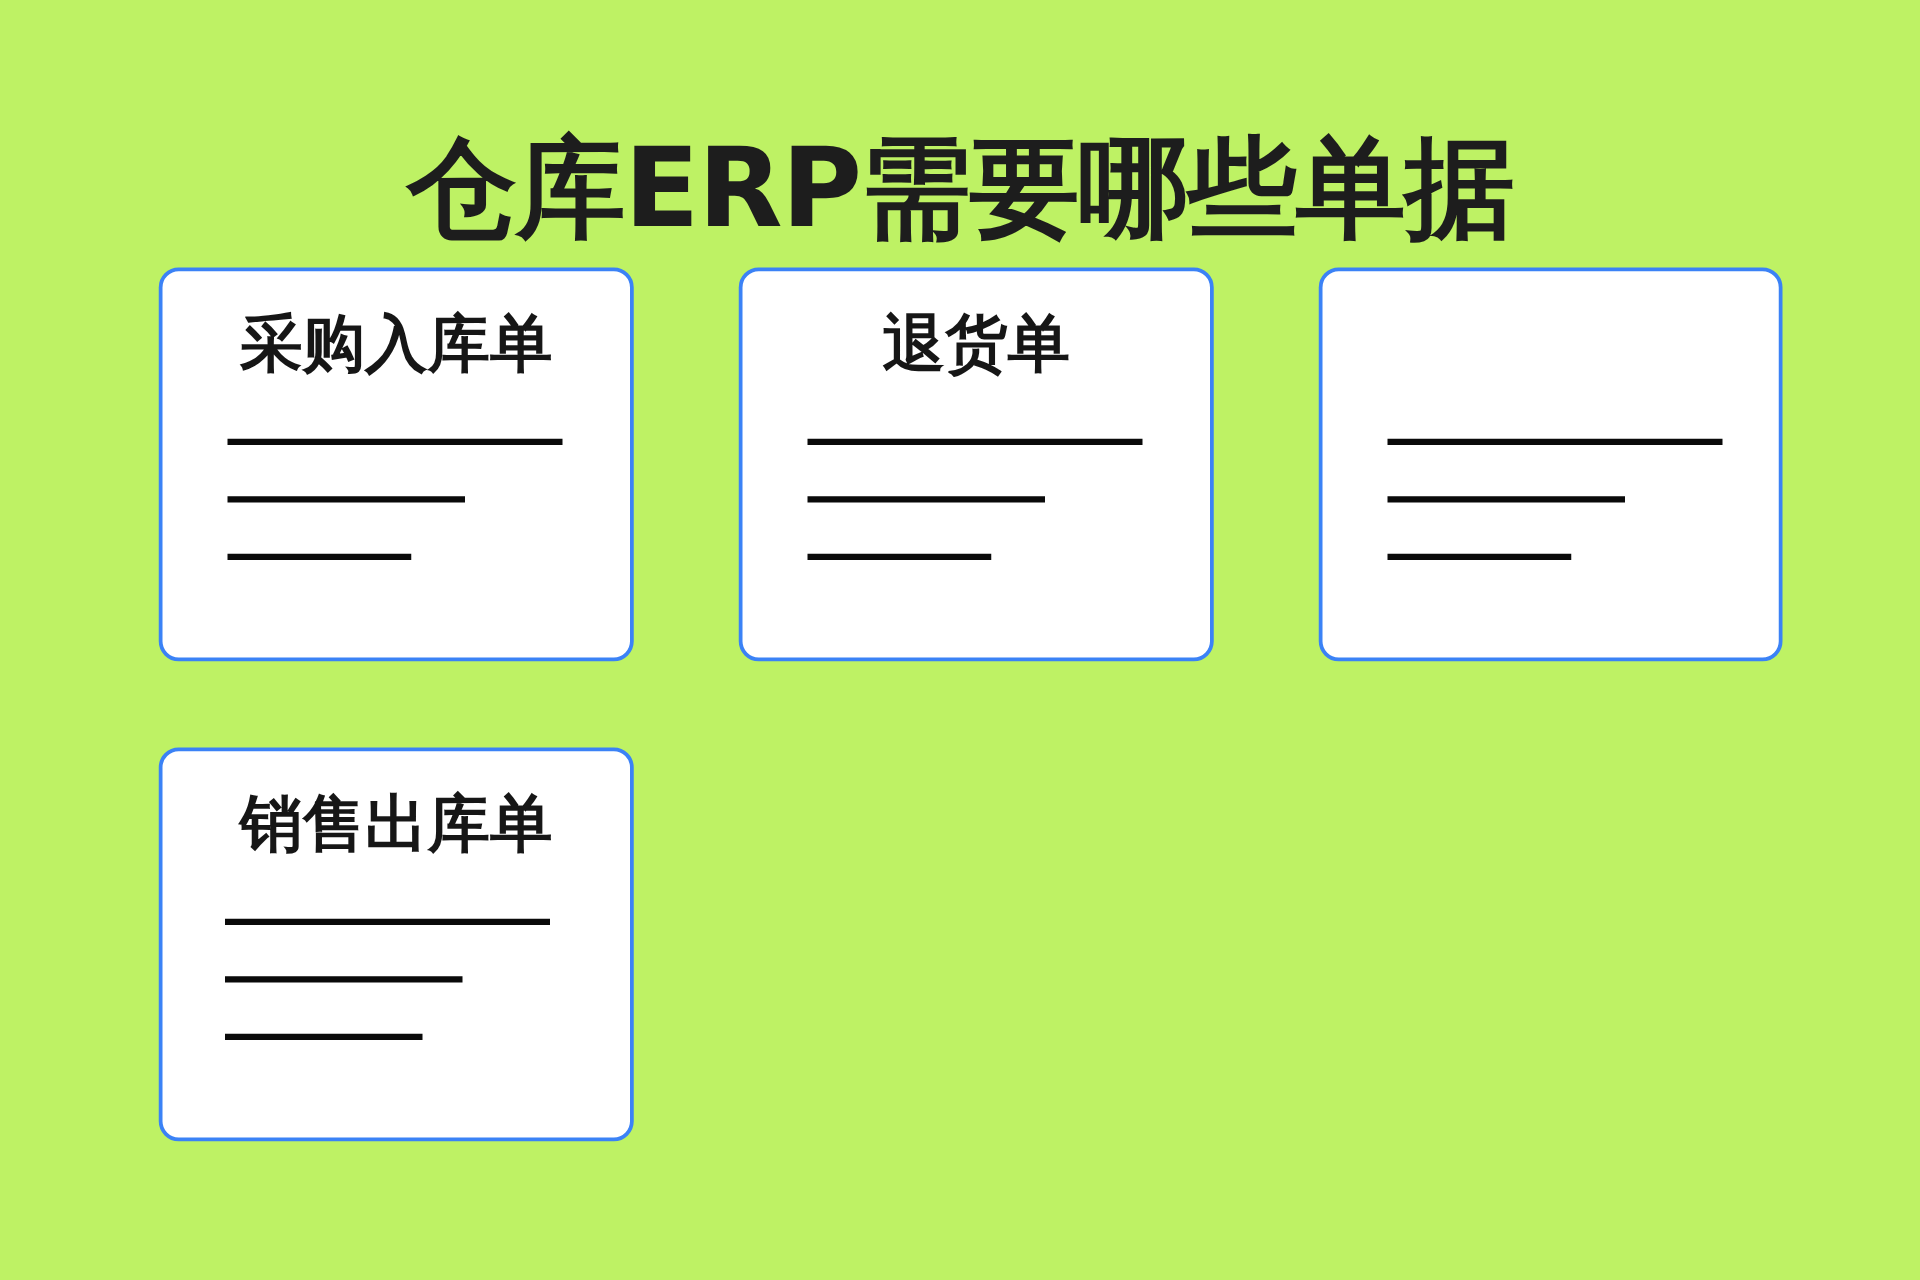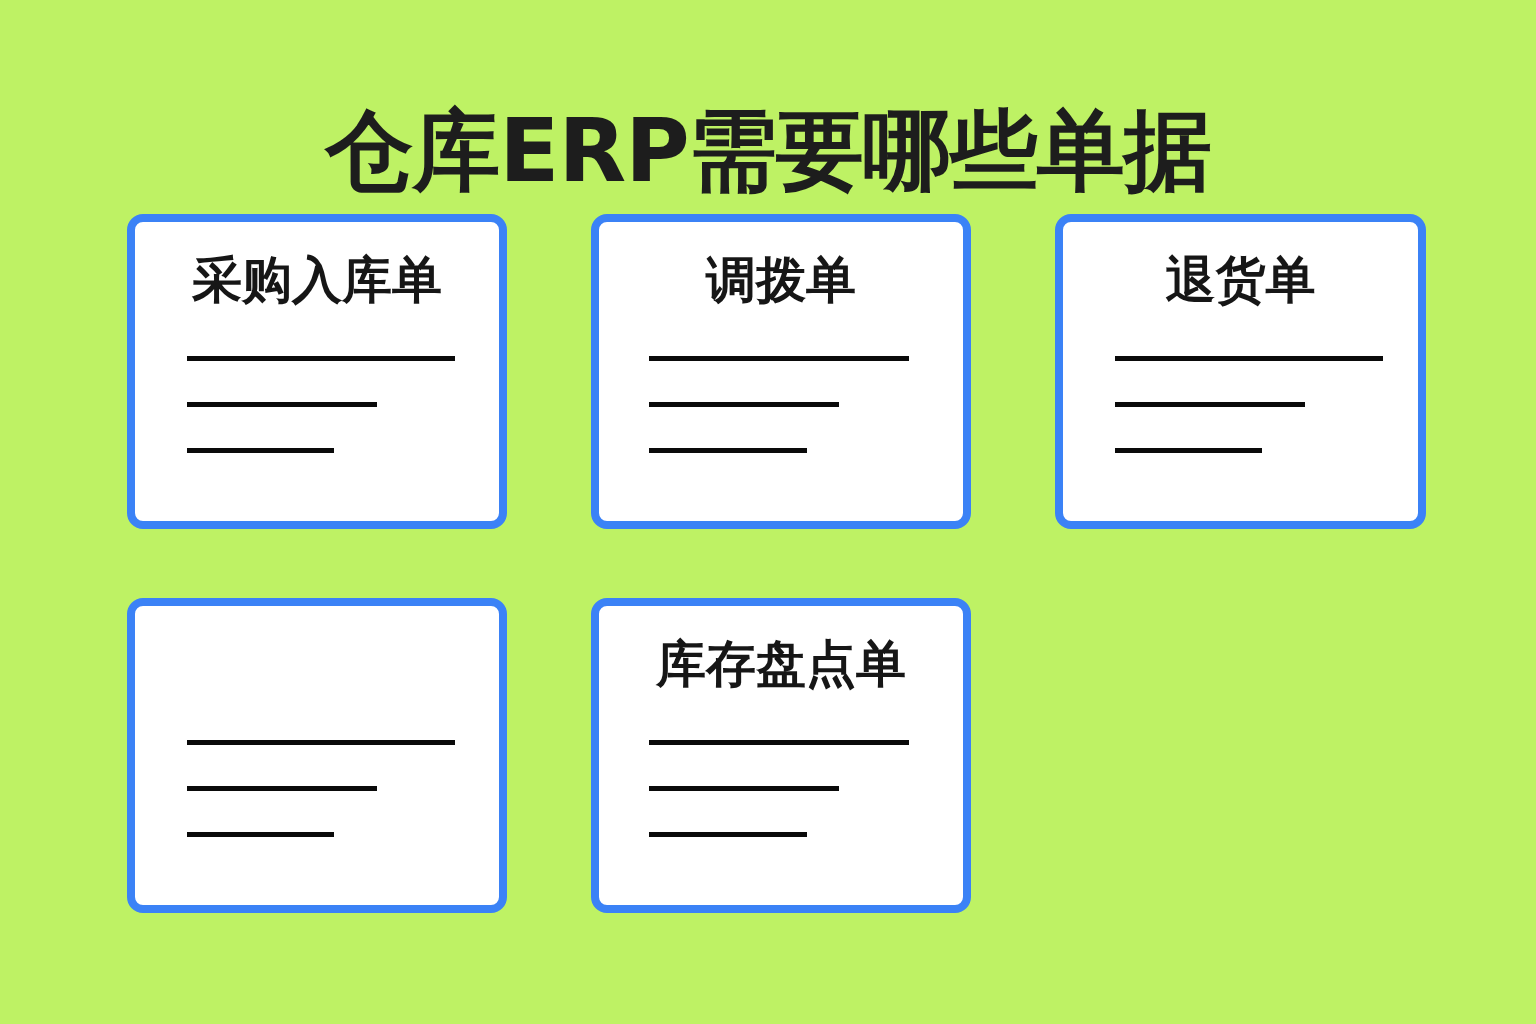--- a/index.html
+++ b/index.html
@@ -50,21 +50,21 @@
     grid-template-columns: 380px 380px 371px;
     grid-template-rows: 315px 315px;
     column-gap: 84px;
     row-gap: 69px;
     box-sizing: border-box;
   }
 
   .doc-card {
     position: relative;
     background: #ffffff;
-    border: 8px solid #3b82f6;
+    border: 3px solid #3b82f6;
     border-radius: 16px;
     box-sizing: border-box;
     overflow: hidden;
   }
 
   .card-title {
     position: absolute;
     top: 30px;
     left: 0;
     width: 100%;
@@ -116,48 +116,40 @@
     <div class="doc-card">
       <div class="card-title">采购入库单</div>
       <div class="card-lines">
         <div class="card-line len-1"></div>
         <div class="card-line len-2"></div>
         <div class="card-line len-3"></div>
       </div>
     </div>
 
 
-    <div class="doc-card narrow">
-      <div class="card-title">调拨单</div>
-      <div class="card-lines">
-        <div class="card-line len-1"></div>
-        <div class="card-line len-2"></div>
-        <div class="card-line len-3"></div>
-      </div>
-    </div>
 
     <div class="doc-card">
       <div class="card-title">退货单</div>
       <div class="card-lines">
         <div class="card-line len-1"></div>
         <div class="card-line len-2"></div>
         <div class="card-line len-3"></div>
       </div>
     </div>
 
     <div class="doc-card">
       <div class="card-lines">
         <div class="card-line len-1"></div>
         <div class="card-line len-2"></div>
         <div class="card-line len-3"></div>
       </div>
     </div>
 
     <div class="doc-card narrow">
-      <div class="card-title">库存盘点单</div>
+      <div class="card-title">销售出库单</div>
       <div class="card-lines">
         <div class="card-line len-1"></div>
         <div class="card-line len-2"></div>
         <div class="card-line len-3"></div>
       </div>
     </div>
 
   </div>
 </div>
 

